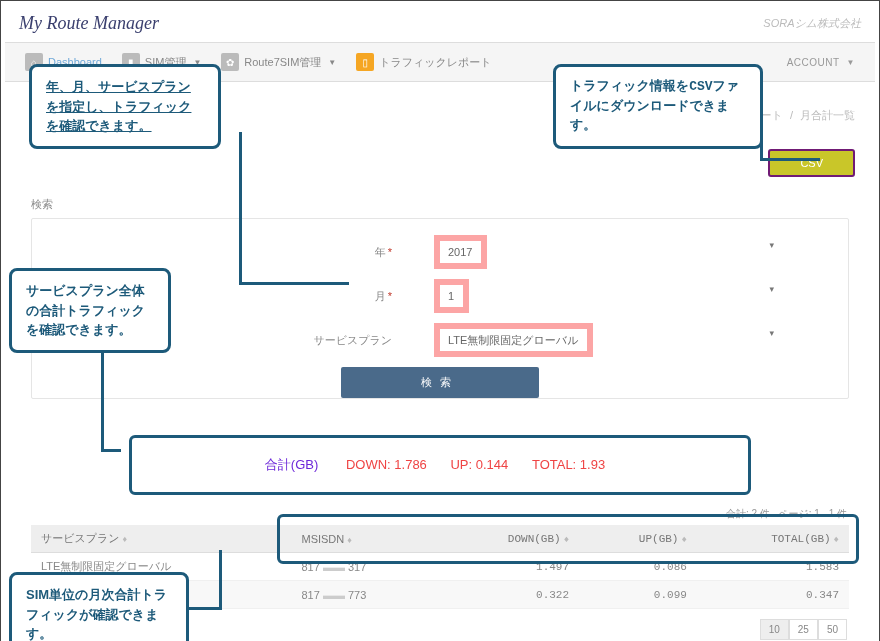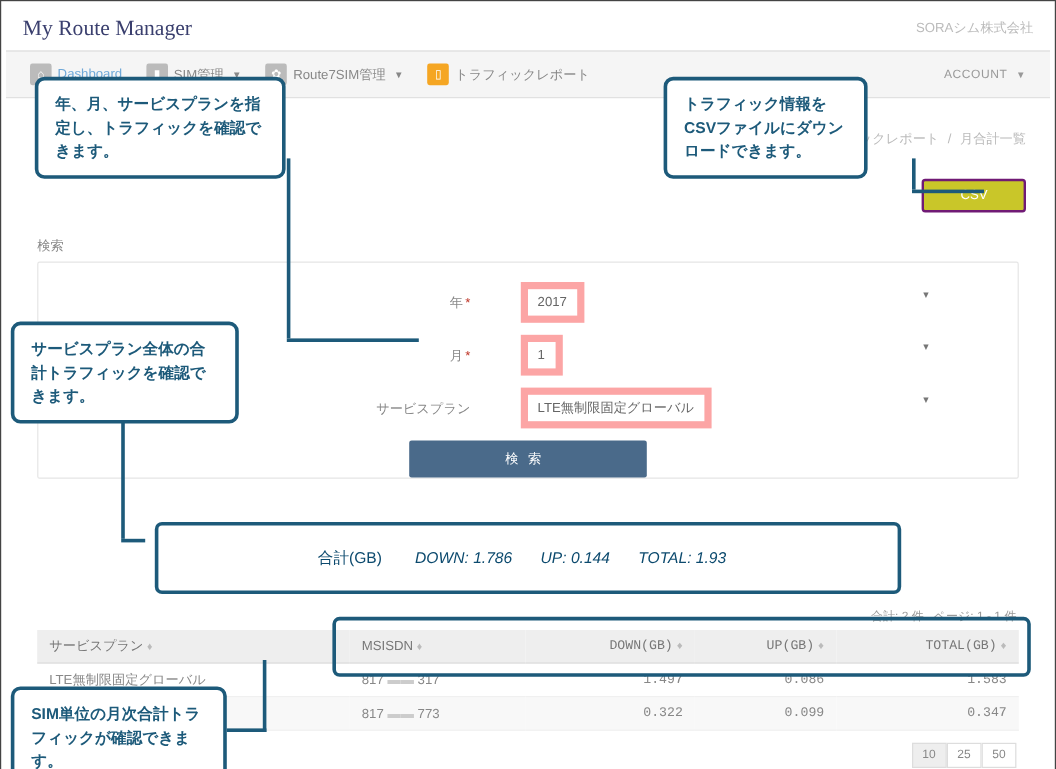--- a/index.html
+++ b/index.html
@@ -1,18 +1,18 @@
 <!DOCTYPE html>
 <html><head>
 <meta charset="utf-8">
 <style>
 * { box-sizing: border-box; margin: 0; padding: 0; }
 body { font-family: Arial, sans-serif; font-size: 12px; color: #555; background: #fff; width: 880px; }
 .outer-border { border: 1px solid #444; padding: 4px; }
-.topbar { display: flex; justify-content: space-between; align-items: center; padding: 8px 14px; }
+.topbar { display: flex; justify-content: space-between; align-items: center; padding: 8px 14px; font-style: italic; }
 .logo { font-family: Georgia, serif; font-size: 18px; color: #3a3f6e; font-weight: 500; }
 .company { color: #bbb; font-size: 11px; }
 .navbar { background: #f5f5f5; border-top: 1px solid #ddd; border-bottom: 1px solid #ddd; display: flex; align-items: center; padding: 0 10px; height: 40px; }
 .nav-item { display: flex; align-items: center; padding: 6px 10px; font-size: 11px; color: #888; cursor: pointer; gap: 5px; }
 .nav-item.active { color: #6fa8d8; }
 .nav-icon { width: 18px; height: 18px; background: #bbb; border-radius: 2px; display: flex; align-items: center; justify-content: center; color: #fff; font-size: 10px; }
 .nav-icon.orange { background: #f5a623; }
 .caret { font-size: 8px; margin-left: 2px; }
 .nav-spacer { flex: 1; }
 .account { font-size: 10px; color: #999; letter-spacing: 0.5px; }
@@ -27,22 +27,22 @@
 .search-box { border: 1px solid #e5e5e5; border-radius: 2px; padding: 16px 40px 0; }
 .form-row { display: flex; align-items: center; margin-bottom: 10px; gap: 10px; }
 .form-label { width: 320px; text-align: right; font-size: 11px; color: #888; }
 .form-label .req { color: #c0392b; margin-left: 2px; }
 .form-select { flex: 1; max-width: 380px; border: 6px solid #fca5a5; padding: 5px 8px; font-size: 11px; color: #666; background: #fff; appearance: none; position: relative; margin-left: 32px; }
 .select-wrap { position: relative; flex: 1; max-width: 380px; }
 .select-wrap::after { content: "▾"; position: absolute; right: 8px; top: 5px; font-size: 9px; color: #777; pointer-events: none; }
 .search-btn-row { text-align: center; margin: 4px 0 0; }
 .search-btn { background: #4a6a8a; color: #fff; border: none; padding: 8px 80px; font-size: 11px; border-radius: 2px; cursor: pointer; letter-spacing: 8px; }
 .summary-box { margin: 36px 110px 10px; border: 3px solid #1d5a7a; border-radius: 6px; padding: 18px 10px; text-align: center; font-size: 13px; color: #888; background: #fff; position: relative; }
-.summary-box .label { color: #0c4a6e; margin-right: 14px; }
-.summary-box .item { margin: 16px 10px; color: #0c4a6e; font-style: italic; }
+.summary-box .label { color: #6d28d9; margin-right: 14px; }
+.summary-box .item { margin: 16px 10px; color: #ef4444; }
 .table-meta { text-align: right; font-size: 10px; color: #999; padding: 2px 14px; }
 .data-table { width: calc(100% - 24px); margin: 2px 12px 6px; border-collapse: collapse; font-size: 11px; }
 .data-table th { background: #eee; text-align: left; padding: 6px 10px; color: #777; font-weight: normal; border-bottom: 1px solid #ddd; }
 .data-table th.r, .data-table td.r { text-align: right; font-family: Liberation Mono, monospace; }
 .data-table td { padding: 6px 10px; color: #888; border-bottom: 1px solid #f0f0f0; }
 .data-table tbody tr:nth-child(even) { background: #f8f8f8; }
 .sort { color: #bbb; font-size: 9px; margin-left: 3px; }
 .pager { text-align: right; padding: 4px 14px; }
 .pager button { border: 1px solid #ddd; background: #fff; color: #888; padding: 4px 8px; font-size: 10px; cursor: pointer; }
 .pager button.active { background: #eee; }
@@ -158,29 +158,29 @@
           <td class="r">0.099</td>
           <td class="r">0.347</td>
         </tr>
       </tbody>
     </table>
 
     <div class="pager">
       <button class="active">10</button><button>25</button><button>50</button>
     </div>
 
-    <div class="callout" style="top:-18px; left:24px; width:209px;">年、月、サービスプランを指定し、トラフィックを確認できます。</div>
+    <div class="callout" style="top:-18px; left:24px; width:192px;text-decoration:underline;">年、月、サービスプランを指定し、トラフィックを確認できます。</div>
     <div class="callout-line" style="top:50px; left:234px; width:3px; height:150px;"></div>
     <div class="callout-line" style="top:200px; left:234px; width:110px; height:3px;"></div>
 
-    <div class="callout" style="top:-18px; left:548px; width:170px;">トラフィック情報をCSVファイルにダウンロードできます。</div>
+    <div class="callout" style="top:-18px; left:548px; width:210px;font-family:Liberation Mono, monospace;">トラフィック情報をCSVファイルにダウンロードできます。</div>
     <div class="callout-line" style="top:50px; left:755px; width:3px; height:26px;"></div>
     <div class="callout-line" style="top:76px; left:755px; width:60px; height:3px;"></div>
 
-    <div class="callout" style="top:186px; left:4px; width:190px;">サービスプラン全体の合計トラフィックを確認できます。</div>
+    <div class="callout" style="top:186px; left:4px; width:162px;">サービスプラン全体の合計トラフィックを確認できます。</div>
     <div class="callout-line" style="top:252px; left:96px; width:3px; height:115px;"></div>
     <div class="callout-line" style="top:367px; left:96px; width:20px; height:3px;"></div>
 
     <div class="callout" style="top:490px; left:4px; width:180px;">SIM単位の月次合計トラフィックが確認できます。</div>
     <div class="callout-line" style="top:468px; left:214px; width:3px; height:60px;"></div>
     <div class="callout-line" style="top:525px; left:184px; width:33px; height:3px;"></div>
 
     <div style="position:absolute; border:3px solid #1d5a7a; border-radius:6px; top:432px; left:272px; width:582px; height:50px; pointer-events:none;"></div>
 
   </div>

